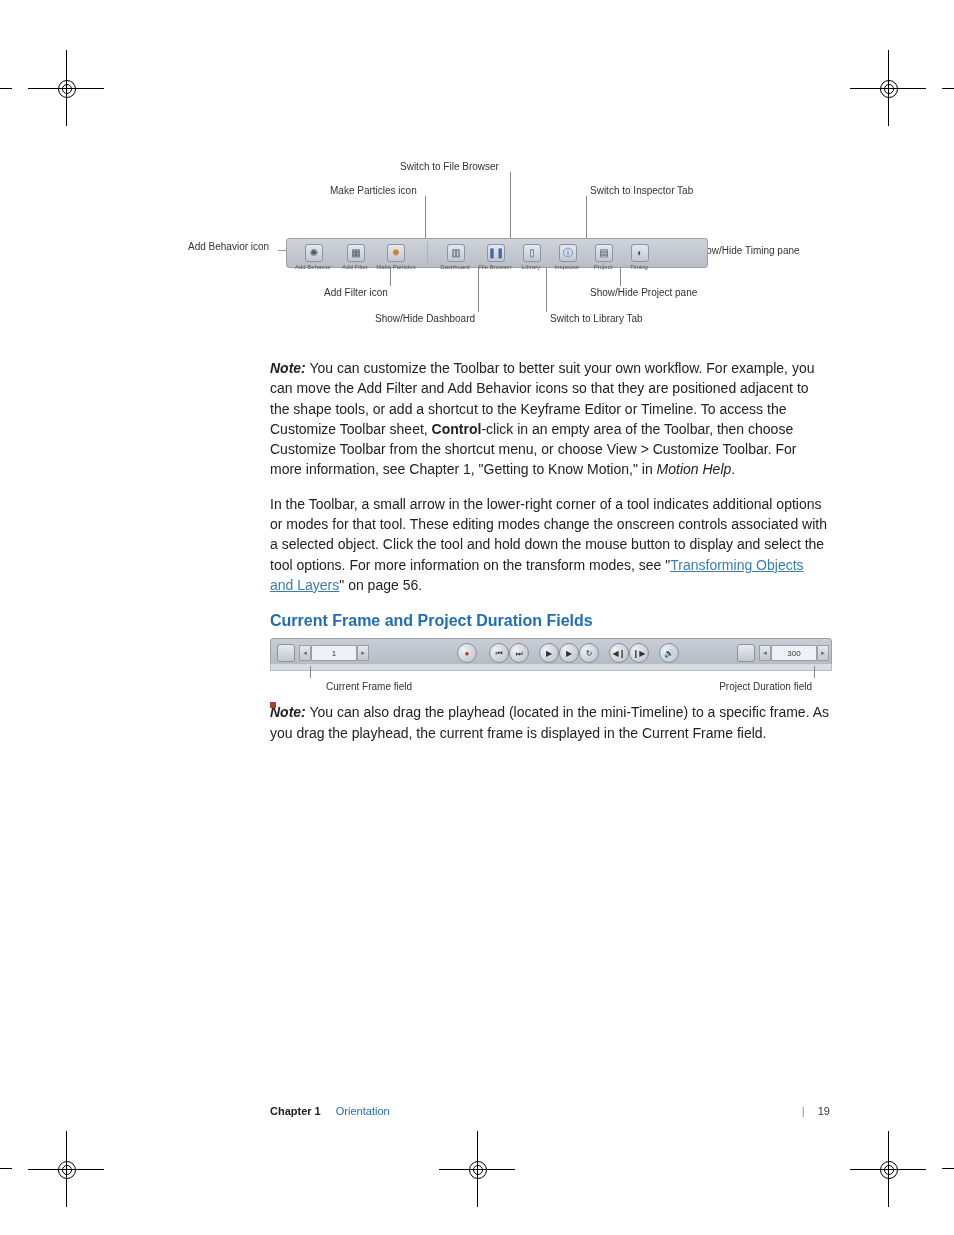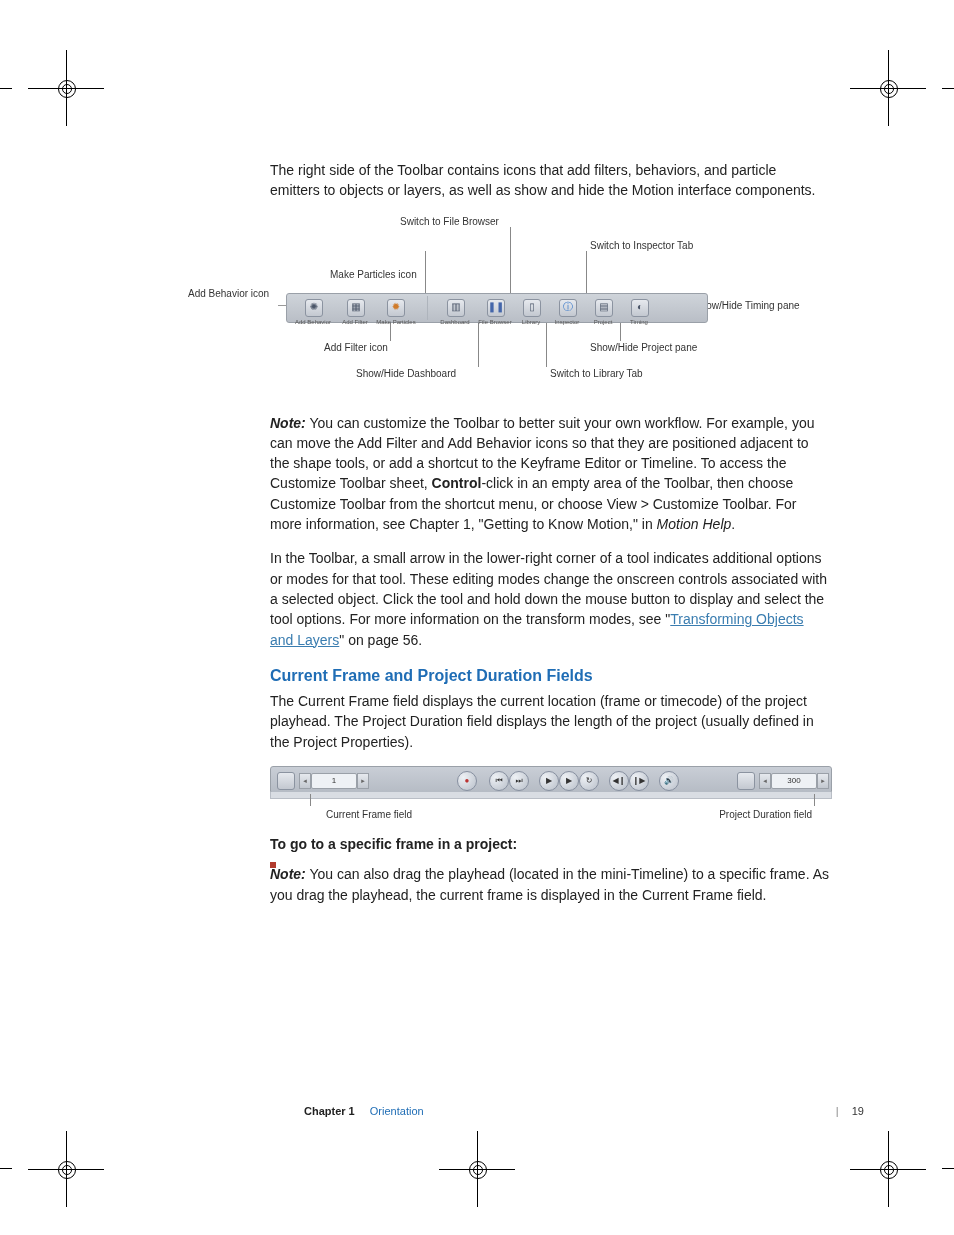--- a/index.html
+++ b/index.html
@@ -112,21 +112,20 @@
     display:flex; align-items:center; justify-content:center; font-size:8px; color:#333;
   }
   .fig2 .cap { position: absolute; top: 42px; font-size: 10px; color: #333; white-space: nowrap; }
   .fig2 .tick2 { position: absolute; width:1px; background:#888; }
 
   
   .footer {
     position: absolute; left: 270px; bottom: 118px; width: 560px;
     display: flex; justify-content: space-between; align-items: flex-end;
     font-size: 11px;
-    margin-left: 34px;
   }
   .footer .chap { font-weight: 700; }
   .footer .ori { color: #1f6db5; margin-left: 12px; }
   .footer .pn { color: #333; }
   .footer .sepbar { color: #888; margin: 0 10px; }
 
   
   .regmark {
     position: absolute; width: 36px; height: 36px;
   }
@@ -178,41 +177,40 @@
       <div class="circ"></div>
       <div class="inner"></div>
   </div>
   <div class="cropH" style="left:0; top:88px; width:12px;"></div>
   <div class="cropH" style="right:0; top:88px; width:12px;"></div>
   <div class="cropH" style="left:0; bottom:66px; width:12px;"></div>
   <div class="cropH" style="right:0; bottom:66px; width:12px;"></div>
 
   <div class="content">
 
-    <p>The right side of the Toolbar contains icons that add filters, behaviors, and particle emitters to objects or layers, as well as show and hide the Motion interface components.</p>
 
     <div class="fig1">
 
       <div class="callout" style="left:180px; top:0;">Switch to File Browser</div>
       <div class="tick" style="left:290px; top:12px; height:66px;"></div>
-      <div class="callout" style="left:110px; top:24px;margin-top:29px;">Make Particles icon</div>
+      <div class="callout" style="left:110px; top:24px;">Make Particles icon</div>
       <div class="tick" style="left:205px; top:36px; height:42px;"></div>
       <div class="callout" style="left:370px; top:24px;">Switch to Inspector Tab</div>
       <div class="tick" style="left:366px; top:36px; height:42px;"></div>
 
-      <div class="callout" style="left:-32px; top:72px;">Add Behavior icon</div>
+      <div class="callout" style="left:-32px; top:80px;">Add Behavior icon</div>
       <div class="lead" style="left:58px; top:90px; width:18px; height:1px;"></div>
       <div class="callout" style="left:474px; top:84px;">Show/Hide Timing pane</div>
       <div class="lead" style="left:450px; top:90px; width:20px; height:1px;"></div>
 
       <div class="callout" style="left:104px; top:126px;">Add Filter icon</div>
       <div class="tick" style="left:170px; top:106px; height:20px;"></div>
       <div class="callout" style="left:370px; top:126px;">Show/Hide Project pane</div>
       <div class="tick" style="left:400px; top:106px; height:20px;"></div>
-      <div class="callout" style="left:136px; top:152px;">Show/Hide Dashboard</div>
+      <div class="callout" style="left:155px; top:152px;">Show/Hide Dashboard</div>
       <div class="tick" style="left:258px; top:106px; height:46px;"></div>
       <div class="callout" style="left:330px; top:152px;">Switch to Library Tab</div>
       <div class="tick" style="left:326px; top:106px; height:46px;"></div>
 
       <div class="bar">
         <div class="tbtn" style="left:18px;">
             <span>✺</span>
           </div>
         <div class="tcap" style="left:8px;width:36px;">Add Behavior</div>
         <div class="tbtn" style="left:60px;">
@@ -253,21 +251,20 @@
 
     <p>
       <span class="runin">Note:</span><span>  You can customize the Toolbar to better suit your own workflow. For example, you can move the Add Filter and Add Behavior icons so that they are positioned adjacent to the shape tools, or add a shortcut to the Keyframe Editor or Timeline. To access the Customize Toolbar sheet, </span><span class="bold">Control</span><span>-click in an empty area of the Toolbar, then choose Customize Toolbar from the shortcut menu, or choose View &gt; Customize Toolbar. For more information, see Chapter 1, "Getting to Know Motion," in </span><span class="italic">Motion Help</span><span>.</span>
     </p>
 
     <p>
       <span>In the Toolbar, a small arrow in the lower-right corner of a tool indicates additional options or modes for that tool. These editing modes change the onscreen controls associated with a selected object. Click the tool and hold down the mouse button to display and select the tool options. For more information on the transform modes, see "</span><a class="link">Transforming Objects and Layers</a><span>" on page 56.</span>
     </p>
 
     <div class="heading">Current Frame and Project Duration Fields</div>
-    <p>The Current Frame field displays the current location (frame or timecode) of the project playhead. The Project Duration field displays the length of the project (usually defined in the Project Properties).</p>
 
     <div class="fig2">
       <div class="bar2">
         <div class="clockbtn" style="left:6px;"></div>
         <div class="step" style="left:28px;">◂</div>
         <div class="well" style="left:40px; width:44px;">
             <span>1</span>
           </div>
         <div class="step" style="left:86px;">▸</div>
 
@@ -288,21 +285,20 @@
           </div>
         <div class="step" style="left:546px;">▸</div>
       </div>
       <div class="bar2bot"></div>
       <div class="tick2" style="left:40px; top:28px; height:12px;"></div>
       <div class="cap" style="left:56px;">Current Frame field</div>
       <div class="tick2" style="left:544px; top:28px; height:12px;"></div>
       <div class="cap" style="right:18px;">Project Duration field</div>
     </div>
 
-    <div class="subhead">To go to a specific frame in a project:</div>
     <div class="bullet-row">
       <div class="bsym"></div>
     </div>
 
     <p>
       <span class="runin">Note:</span><span>  You can also drag the playhead (located in the mini-Timeline) to a specific frame. As you drag the playhead, the current frame is displayed in the Current Frame field.</span>
     </p>
 
   </div>
 

